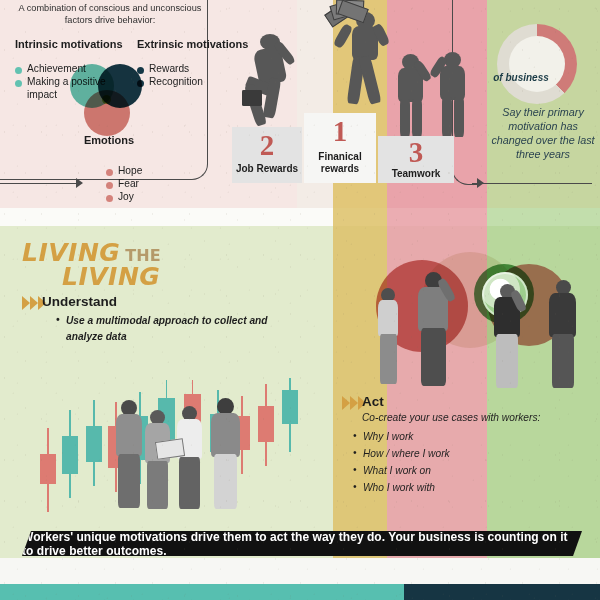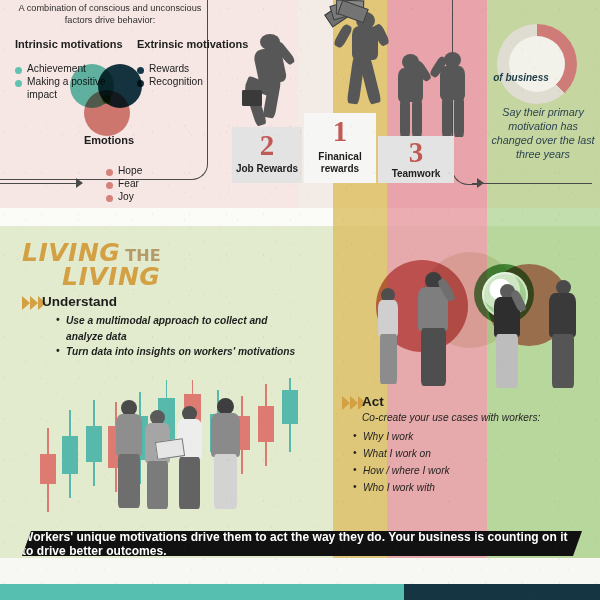--- a/index.html
+++ b/index.html
@@ -247,21 +247,20 @@
   <div class="lt2">LIVING</div>
 
   <div class="chev" style="left:22px;top:296px;">
     <span style="left:0;"></span>
       <span style="left:8px;"></span>
       <span style="left:16px;"></span>
   </div>
   <div class="sec-title" style="left:42px;top:294px;">Understand</div>
   <ul class="blist" style="left:56px;top:313px;width:250px;font-weight:bold;">
     <li>Use a multimodal approach to collect and analyze data</li>
-    <li>Turn data into insights on workers' motivations</li>
   </ul>
 
   <div style="position:absolute;left:36px;top:378px;width:290px;height:132px;">
     <div class="candle" style="left:4px;top:62px;width:16px;height:58px;">
       <div class="cwick" style="top:-12px;height:84px;background:#dd7b72;"></div>
       <div class="cbody" style="top:14px;height:30px;background:#dd7b72;"></div>
     </div>
     <div class="candle" style="left:26px;top:48px;width:16px;height:64px;">
       <div class="cwick" style="top:-16px;height:88px;background:#57b9ac;"></div>
       <div class="cbody" style="top:10px;height:38px;background:#57b9ac;"></div>
@@ -364,22 +363,22 @@
 
   <div class="chev" style="left:342px;top:396px;">
     <span style="left:0;"></span>
       <span style="left:8px;"></span>
       <span style="left:16px;"></span>
   </div>
   <div class="sec-title" style="left:362px;top:394px;">Act</div>
   <div class="sec-sub" style="left:362px;top:412px;width:230px;">Co-create your use cases with workers:</div>
   <ul class="blist" style="left:353px;top:428px;width:220px;line-height:17px;">
     <li>Why I work</li>
+    <li>How / where I work</li>
     <li>What I work on</li>
-    <li>How / where I work</li>
     <li>Who I work with</li>
   </ul>
 
   <div class="banner">
     <span>Workers' unique motivations drive them to act the way they do. Your business is counting on it to drive better outcomes.</span>
   </div>
   <div class="footbar-teal"></div>
   <div class="footbar-navy"></div>
 
   <div class="speckle"></div>

